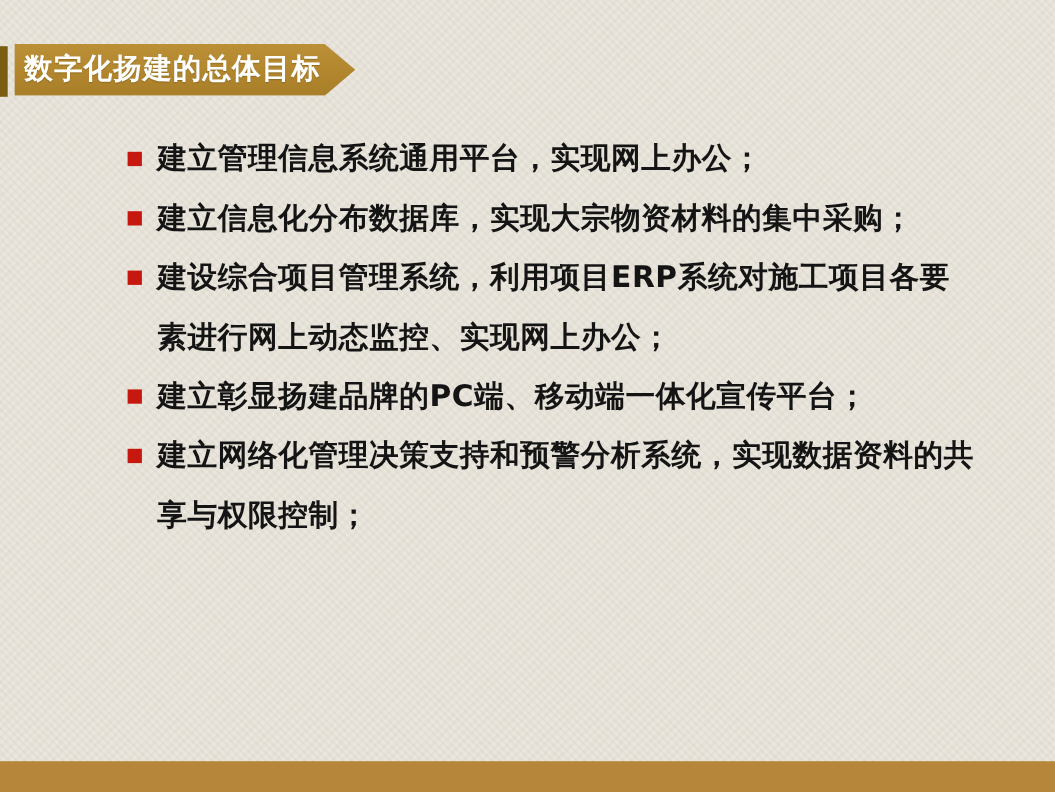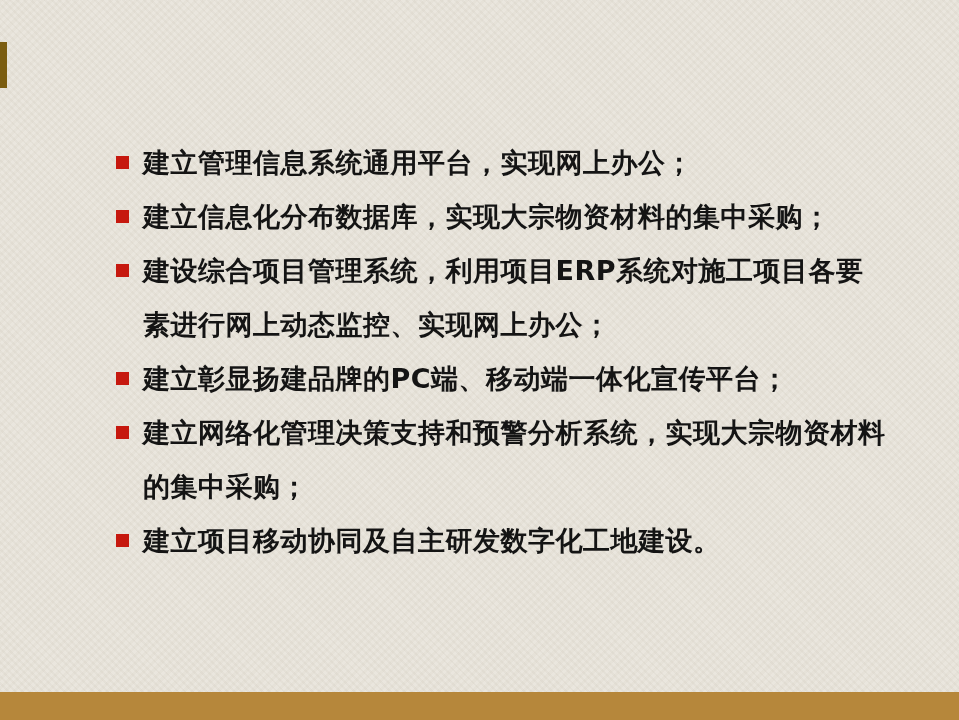--- a/index.html
+++ b/index.html
@@ -45,21 +45,21 @@
     letter-spacing: 1px;
     padding-left: 9px;
     white-space: nowrap;
     line-height: 47px;
     text-shadow: 0 1px 1px rgba(90,65,10,0.35);
   }
 
   
   .goal-list {
     position: absolute;
-    left: 116px; top: 136px;
+    left: 116px; top: 118px;
     width: 772px;
     list-style: none;
   }
   .goal-item {
     display: flex;
     align-items: flex-start;
   }
   .goal-item .bullet {
     flex: 0 0 auto;
     width: 13px; height: 13px;
@@ -84,43 +84,42 @@
     background: var(--bottom-bar, #b6873b);
   }
 </style>
 </head>
 <body>
 
 <div class="slide">
 
   <div class="accent-bar"></div>
 
+  <div class="title-banner">
+    <span class="title-text">数字化扬建的总体目标</span>
+  </div>
 
   <ul class="goal-list">
     <li class="goal-item">
       <span class="bullet"></span>
       <span class="goal-text">建立管理信息系统通用平台，实现网上办公；</span>
     </li>
     <li class="goal-item">
       <span class="bullet"></span>
       <span class="goal-text">建立信息化分布数据库，实现大宗物资材料的集中采购；</span>
     </li>
     <li class="goal-item">
       <span class="bullet"></span>
       <span class="goal-text">建设综合项目管理系统，利用项目ERP系统对施工项目各要素进行网上动态监控、实现网上办公；</span>
     </li>
     <li class="goal-item">
       <span class="bullet"></span>
       <span class="goal-text">建立彰显扬建品牌的PC端、移动端一体化宣传平台；</span>
     </li>
     <li class="goal-item">
       <span class="bullet"></span>
-      <span class="goal-text">建立网络化管理决策支持和预警分析系统，实现大宗物资材料的集中采购；</span>
-    </li>
-    <li class="goal-item">
-      <span class="bullet"></span>
-      <span class="goal-text">建立项目移动协同及自主研发数字化工地建设。</span>
+      <span class="goal-text">建立网络化管理决策支持和预警分析系统，实现数据资料的共享与权限控制；</span>
     </li>
   </ul>
 
   <div class="bottom-bar"></div>
 
 </div>
 
 </body></html>

